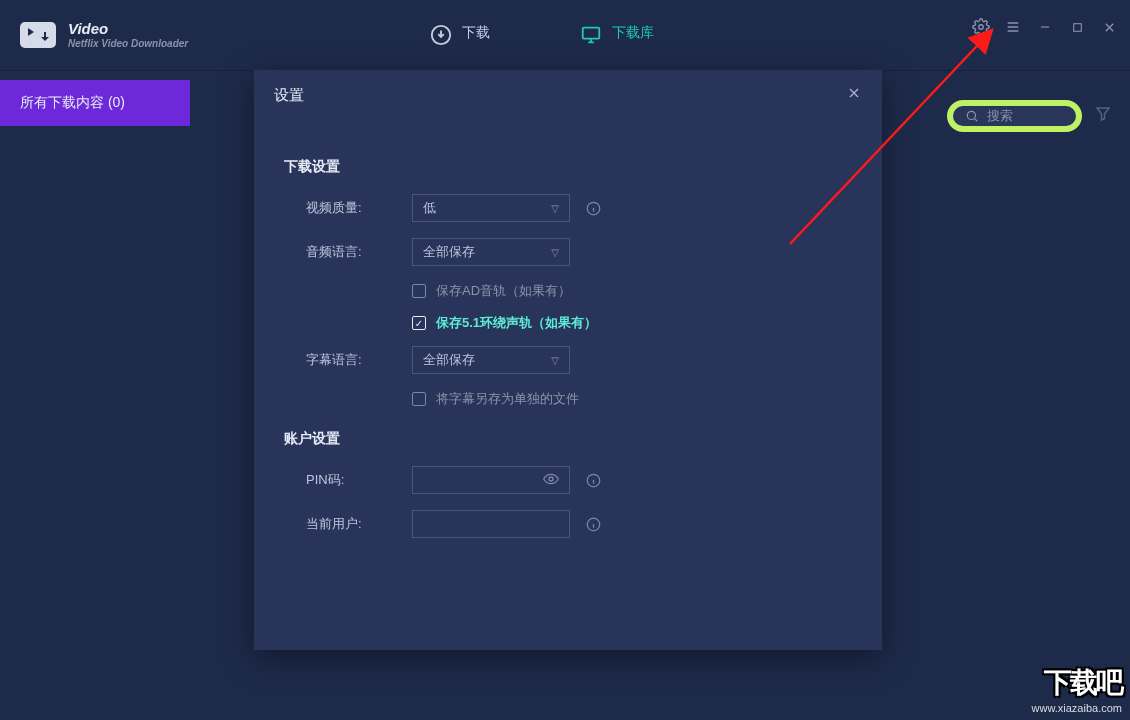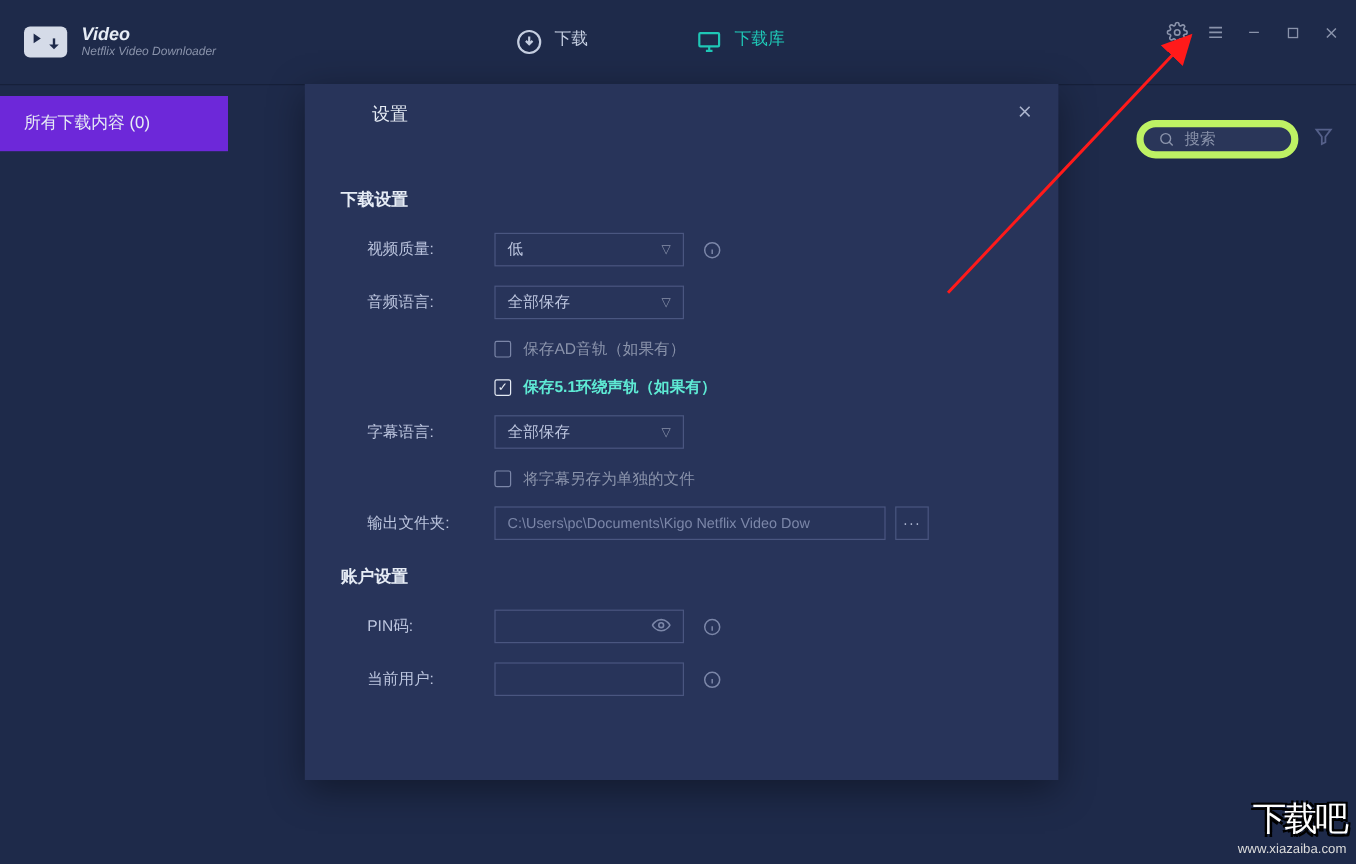--- a/index.html
+++ b/index.html
@@ -7,42 +7,42 @@
 
 
 .topbar { height: 70px; display: flex; align-items: center; }
 .logo-area { display: flex; align-items: center; padding-left: 20px; width: 430px; }
 .logo-icon { width: 36px; height: 26px; background: #d5dbe8; border-radius: 5px; display: flex; align-items: center; justify-content: center; margin-right: 12px; position: relative; }
 .logo-icon::before { content: ""; position: absolute; left: 8px; top: 6px; width: 0; height: 0; border-left: 6px solid #1e2a4a; border-top: 4px solid transparent; border-bottom: 4px solid transparent; }
 .logo-icon .dl { position: absolute; right: 6px; bottom: 4px; width: 10px; height: 12px; }
 .logo-icon .dl::before { content:""; position:absolute; left:4px; top:0; width:2px; height:6px; background:#1e2a4a; }
 .logo-icon .dl::after { content:""; position:absolute; left:1px; top:5px; width:0; height:0; border-left:4px solid transparent; border-right:4px solid transparent; border-top:4px solid #1e2a4a; }
 .brand-name { color: #e6ecf5; font-size: 15px; font-weight: bold; font-style: italic; line-height: 1.1; }
-.brand-sub { color: #8a93ab; font-size: 10px; font-style: italic; }
+.brand-sub { color: #8a93ab; font-size: 10px; font-style: italic; font-weight: bold; }
 
 .tabs { display: flex; gap: 90px; align-items: center; }
 .tab { display: flex; gap: 10px; cursor: pointer; font-size: 14px; }
 .tab.active { color: #1fc7b6; }
 .tab-icon { width: 22px; height: 22px; display: flex; align-items: center; justify-content: center; }
 
 .window-controls { position: absolute; right: 12px; top: 18px; display: flex; align-items: center; gap: 14px; color: #8a93ab; }
 .wc { width: 18px; height: 18px; display: flex; align-items: center; justify-content: center; cursor: pointer; }
 
 
 .sidebar { position: absolute; left: 0; top: 80px; width: 190px; }
 .side-item { background: #6d28d9; padding: 14px 20px; font-size: 14px; color: #e6ecf5; cursor: pointer; }
 
 
 .search-row { position: absolute; right: 18px; top: 100px; display: flex; align-items: center; gap: 12px; }
 .search-box { width: 135px; height: 32px; background: #2a3659; border: 6px solid #bef264; border-radius: 16px; display: flex; align-items: center; padding: 0 12px; gap: 8px; color: #8a93ab; font-size: 13px; }
 .filter-icon { color: #55608a; cursor: pointer; }
 
 
 .dialog { position: absolute; left: 254px; top: 70px; width: 628px; height: 580px; background: #28345a; box-shadow: 0 8px 30px rgba(0,0,0,0.4); }
-.dlg-header { height: 50px; display: flex; align-items: center; justify-content: space-between; padding: 0 20px; font-size: 15px; color: #e6ecf5; font-weight: 500; margin-left: 36px; }
+.dlg-header { height: 50px; display: flex; align-items: center; justify-content: space-between; padding: 0 20px; font-size: 15px; color: #e6ecf5; font-weight: 500; }
 .dlg-close { cursor: pointer; color: #aab3cc; font-size: 18px; }
 .dlg-body { padding: 10px 30px; font-size: 13px; }
 .section-title { font-weight: 600; color: #e6ecf5; margin: 28px 0 18px 0; font-size: 14px; }
 .row { display: flex; align-items: center; margin-bottom: 16px; }
 .row-label { width: 128px; color: #bcc5de; font-size: 13px; padding-left: 22px; }
 .row-content { flex: 1; display: flex; align-items: center; gap: 16px; }
 .select { width: 158px; height: 28px; border: 1px solid #4a5680; background: transparent; color: #bcc5de; display: flex; align-items: center; justify-content: space-between; padding: 0 10px; cursor: pointer; font-size: 13px; }
 .chev { font-size: 10px; color: #8a93ab; }
 .info-ic { color: #7b86a8; cursor: pointer; display: inline-flex; }
 .chk-row { display: flex; align-items: center; gap: 10px; margin: 0 0 14px 128px; font-size: 13px; }
@@ -52,21 +52,21 @@
 .input-text { width: 158px; height: 28px; border: 1px solid #4a5680; background: transparent; color: #bcc5de; padding: 0 10px; font-size: 13px; display: flex; align-items: center; }
 .path-input { width: 326px; height: 28px; border: 1px solid #4a5680; background: transparent; color: #7b86a8; padding: 0 10px; font-size: 12px; display: flex; align-items: center; overflow: hidden; white-space: nowrap; }
 .browse-btn { width: 28px; height: 28px; border: 1px solid #4a5680; display: flex; align-items: center; justify-content: center; color: #bcc5de; cursor: pointer; letter-spacing: 1px; font-size: 12px; }
 .eye-ic { margin-left: auto; color: #7b86a8; cursor: pointer; }
 
 
 .arrow-svg { position: absolute; left: 780px; top: 24px; pointer-events: none; }
 
 
 .watermark { position: absolute; right: 8px; bottom: 6px; text-align: right; }
-.wm-big { font-size: 28px; font-weight: 400; color: #fff; text-shadow: 2px 2px 0 #000, -2px -2px 0 #000, 2px -2px 0 #000, -2px 2px 0 #000; letter-spacing: -2px; }
+.wm-big { font-size: 28px; font-weight: 700; color: #fff; text-shadow: 2px 2px 0 #000, -2px -2px 0 #000, 2px -2px 0 #000, -2px 2px 0 #000; letter-spacing: -2px; }
 .wm-url { font-size: 11px; color: #ddd; }
 
 
 .sep { position: absolute; left:0; right:0; top:70px; height:1px; background:#16203a; }
 </style>
 </head>
 <body>
 
 <div class="topbar">
   <div class="logo-area">
@@ -207,31 +207,20 @@
           <span class="chev">▽</span>
         </div>
       </div>
     </div>
 
     <div class="chk-row">
       <span class="chk"></span>
       <span style="color:#8a93ab">将字幕另存为单独的文件</span>
     </div>
 
-    <div class="row">
-      <div class="row-label">输出文件夹:</div>
-      <div class="row-content" style="gap:8px">
-        <div class="path-input">
-          <span>C:\Users\pc\Documents\Kigo Netflix Video Dow</span>
-        </div>
-        <div class="browse-btn">
-          <span>···</span>
-        </div>
-      </div>
-    </div>
 
 
     <div class="section-title" style="margin-top:22px">账户设置</div>
 
     <div class="row">
       <div class="row-label">PIN码:</div>
       <div class="row-content">
         <div class="input-text" style="display:flex">
           <span class="eye-ic">
             <svg width="16" height="16" viewBox="0 0 24 24" fill="none" stroke="#7b86a8" stroke-width="2">

